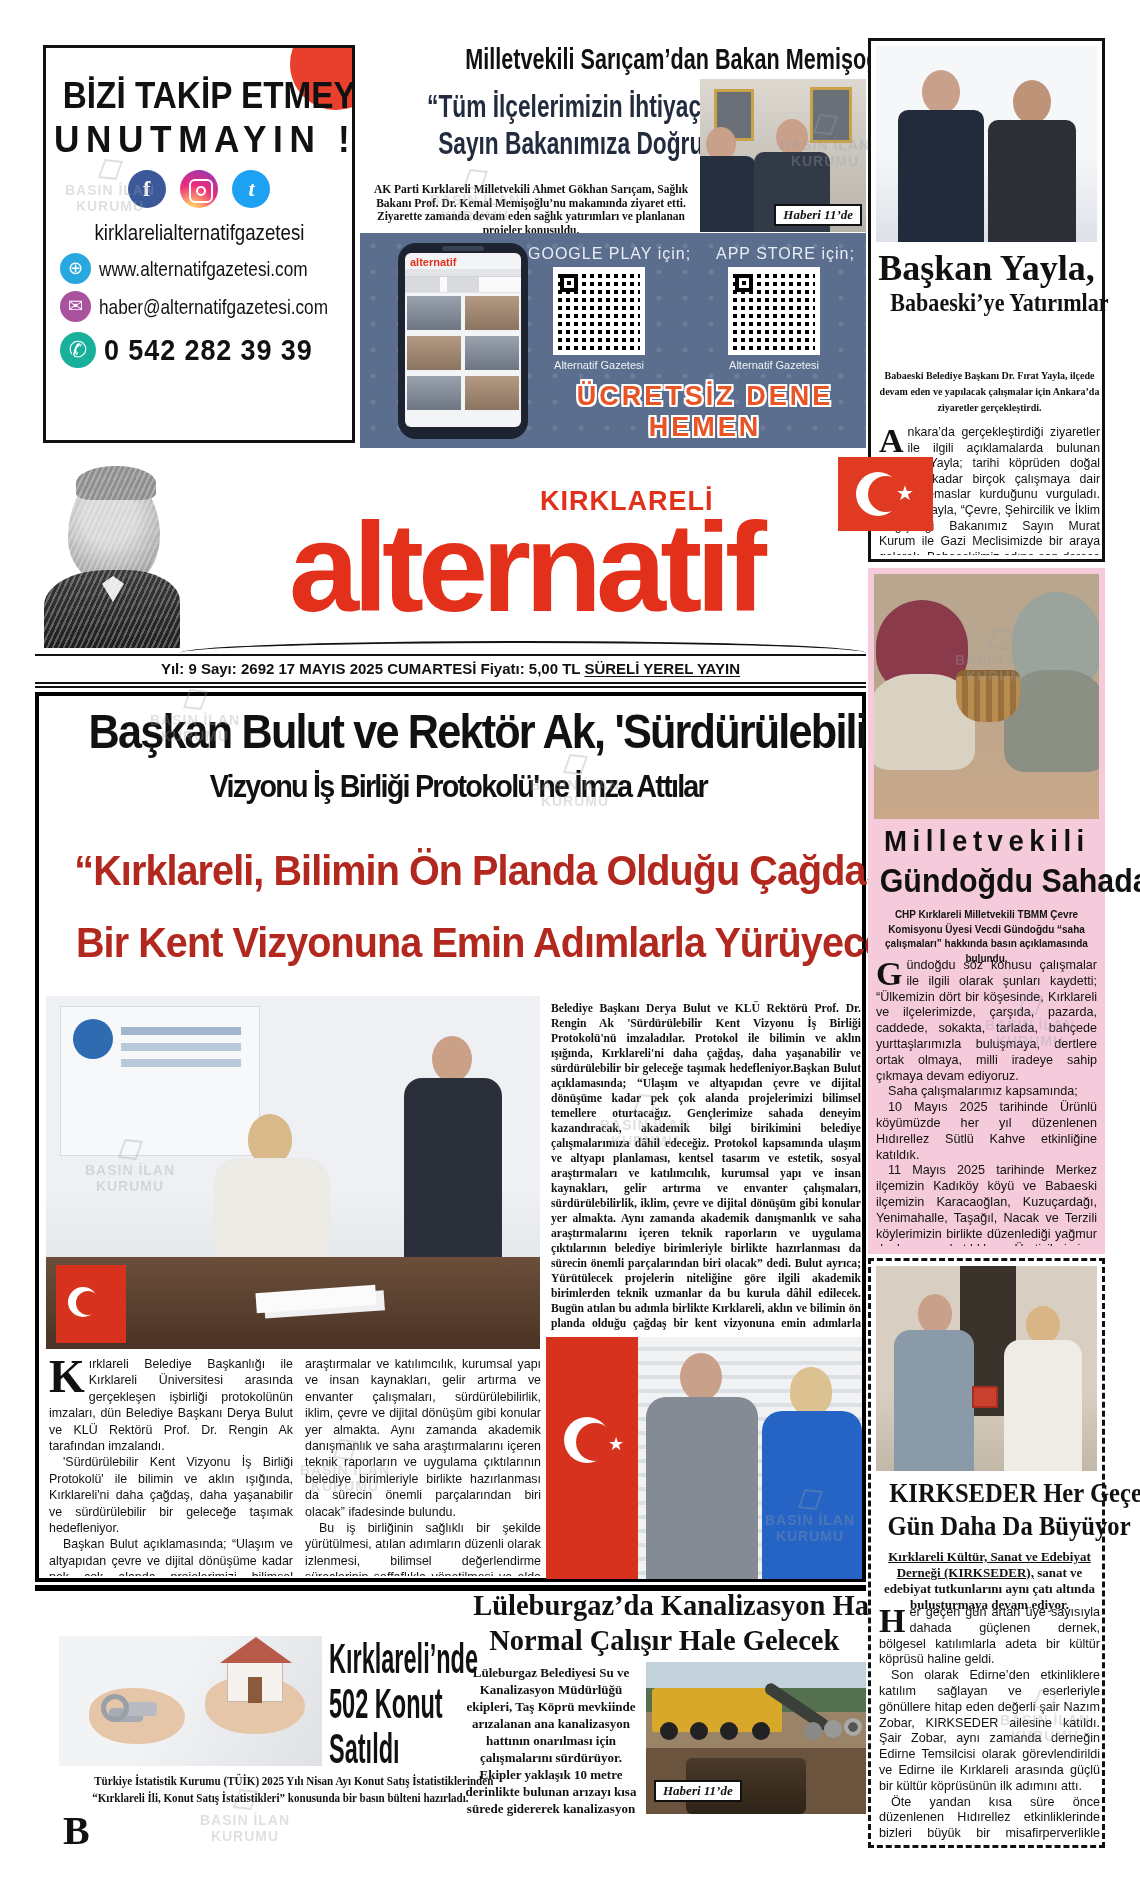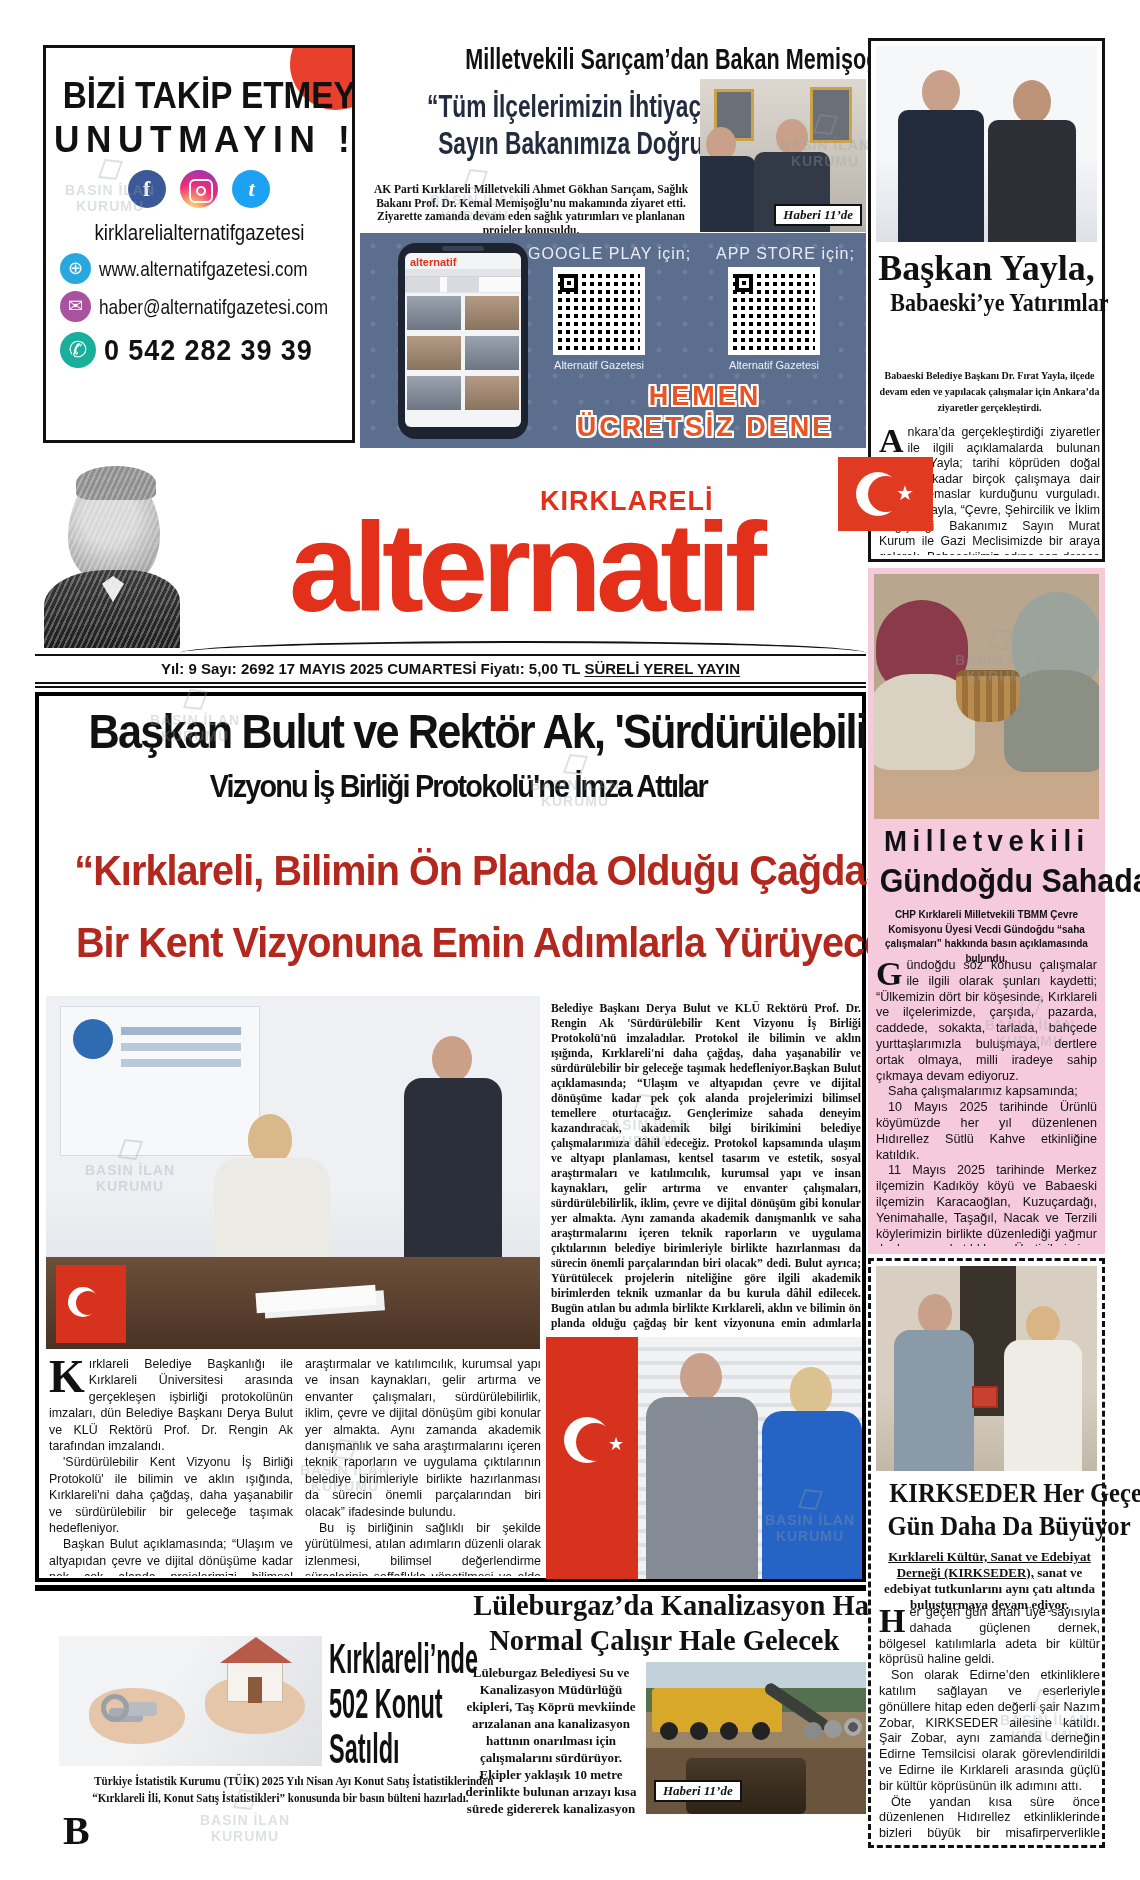--- a/index.html
+++ b/index.html
@@ -419,22 +419,22 @@
         </div>
       </div>
     <div class="qr" id="qr2">
         <div class="qr-in">
           <div class="qr-f"></div>
         </div>
       </div>
     <div class="qr-cap" id="qr1-cap">Alternatif Gazetesi</div>
     <div class="qr-cap" id="qr2-cap">Alternatif Gazetesi</div>
     <div id="cta">
+      <div>ÜCRETSİZ DENE</div>
       <div>HEMEN</div>
-      <div>ÜCRETSİZ DENE</div>
     </div>
   </div>
 
   <div id="yayla-box" class="abs">
     <div id="yayla-photo" class="photo">
       <div class="man" style="left:22px;top:24px;width:86px;height:172px;">
           <div class="head" style="width:38px;height:44px;"></div>
           <div class="torso" style="height:132px;background:#222b3c;"></div>
         </div>
       <div class="man" style="left:112px;top:34px;width:88px;height:162px;">

